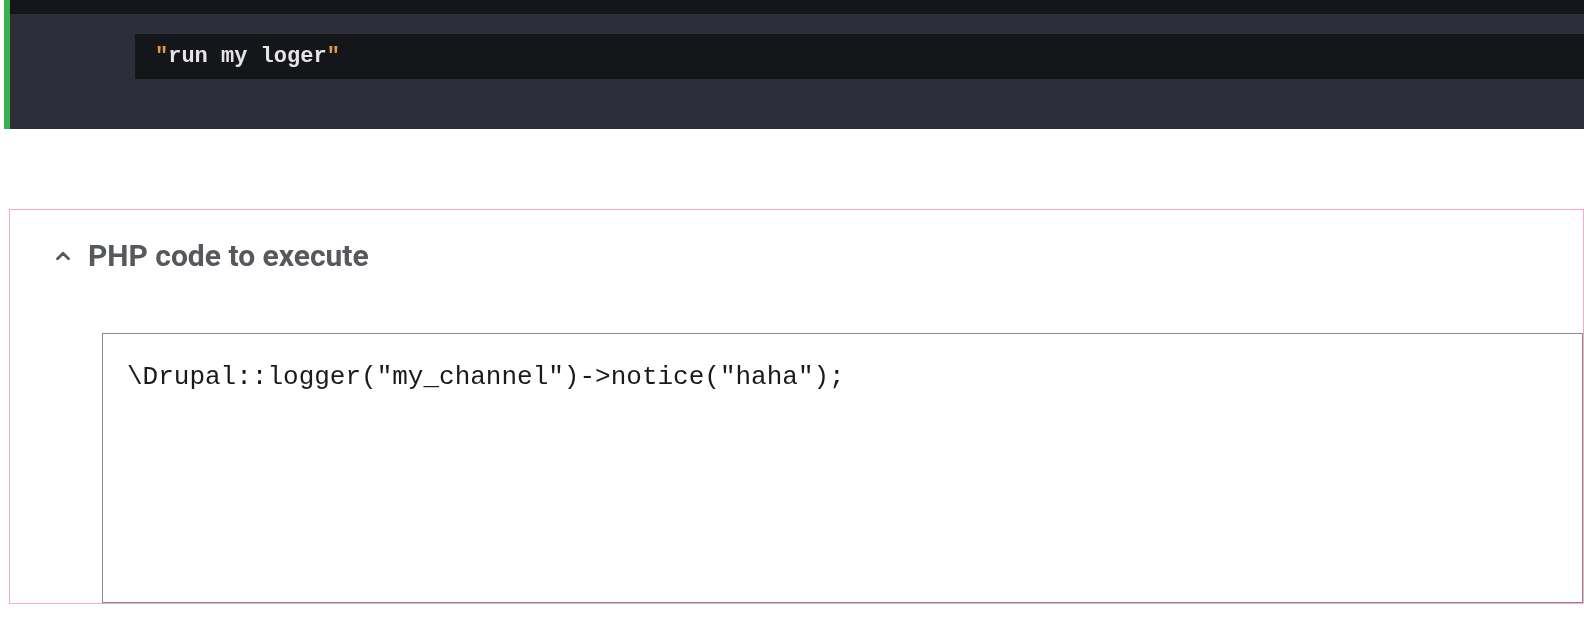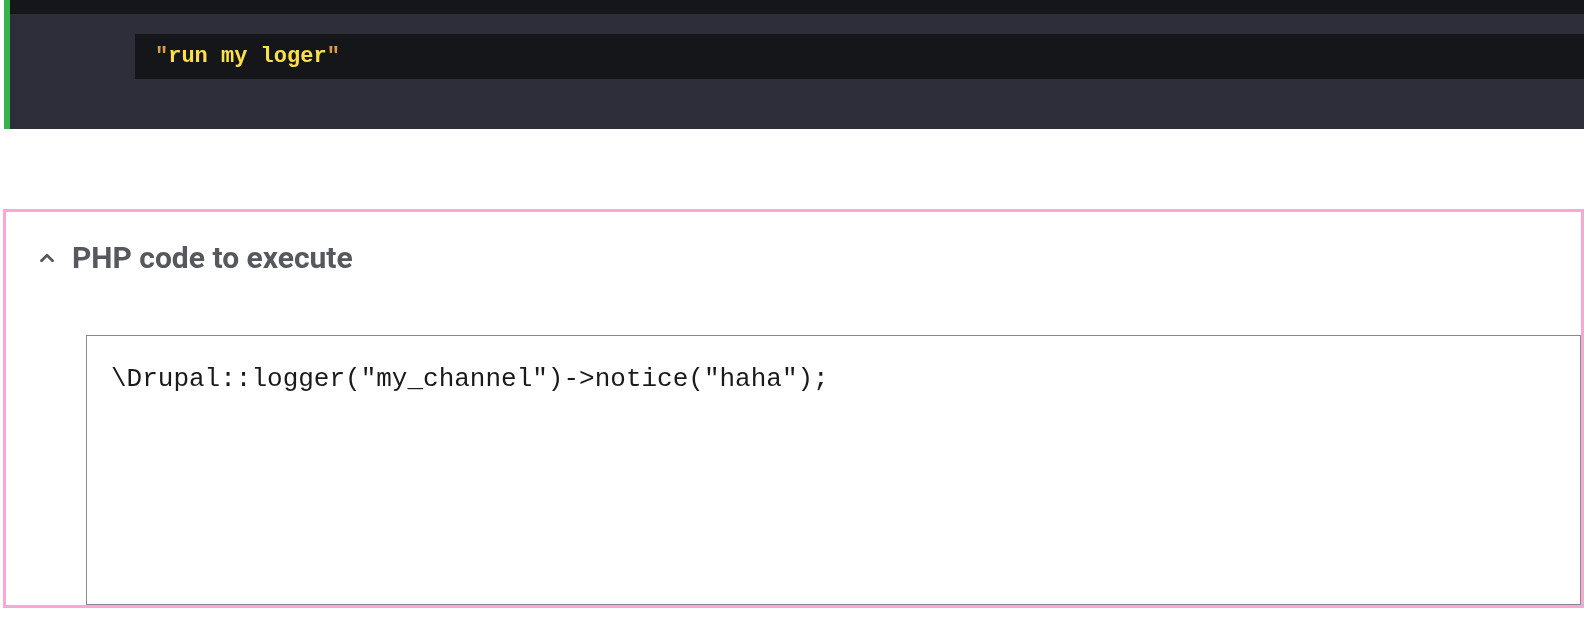--- a/index.html
+++ b/index.html
@@ -33,26 +33,26 @@
     }
     .code-text {
       font-family: "SFMono-Regular", Consolas, "Liberation Mono", Menlo, monospace;
       font-size: 22px;
       font-weight: 600;
     }
     .quote-orange {
       color: #e09a4c;
     }
     .string-green {
-      color: #fde047;
+      color: #e5e5e5;
     }
     .light-panel {
-      border: 3px solid #f9a8d4;
-      margin-left: 3px;
-      padding: 28px 0 0 0;
+      border: 1px solid #f9a8d4;
+      margin-left: 9px;
+      padding: 28px 0 0 12px;
     }
     .section-header {
       display: flex;
       align-items: center;
       gap: 14px;
       padding-left: 30px;
       margin-bottom: 60px;
     }
     .chevron {
       display: inline-block;

